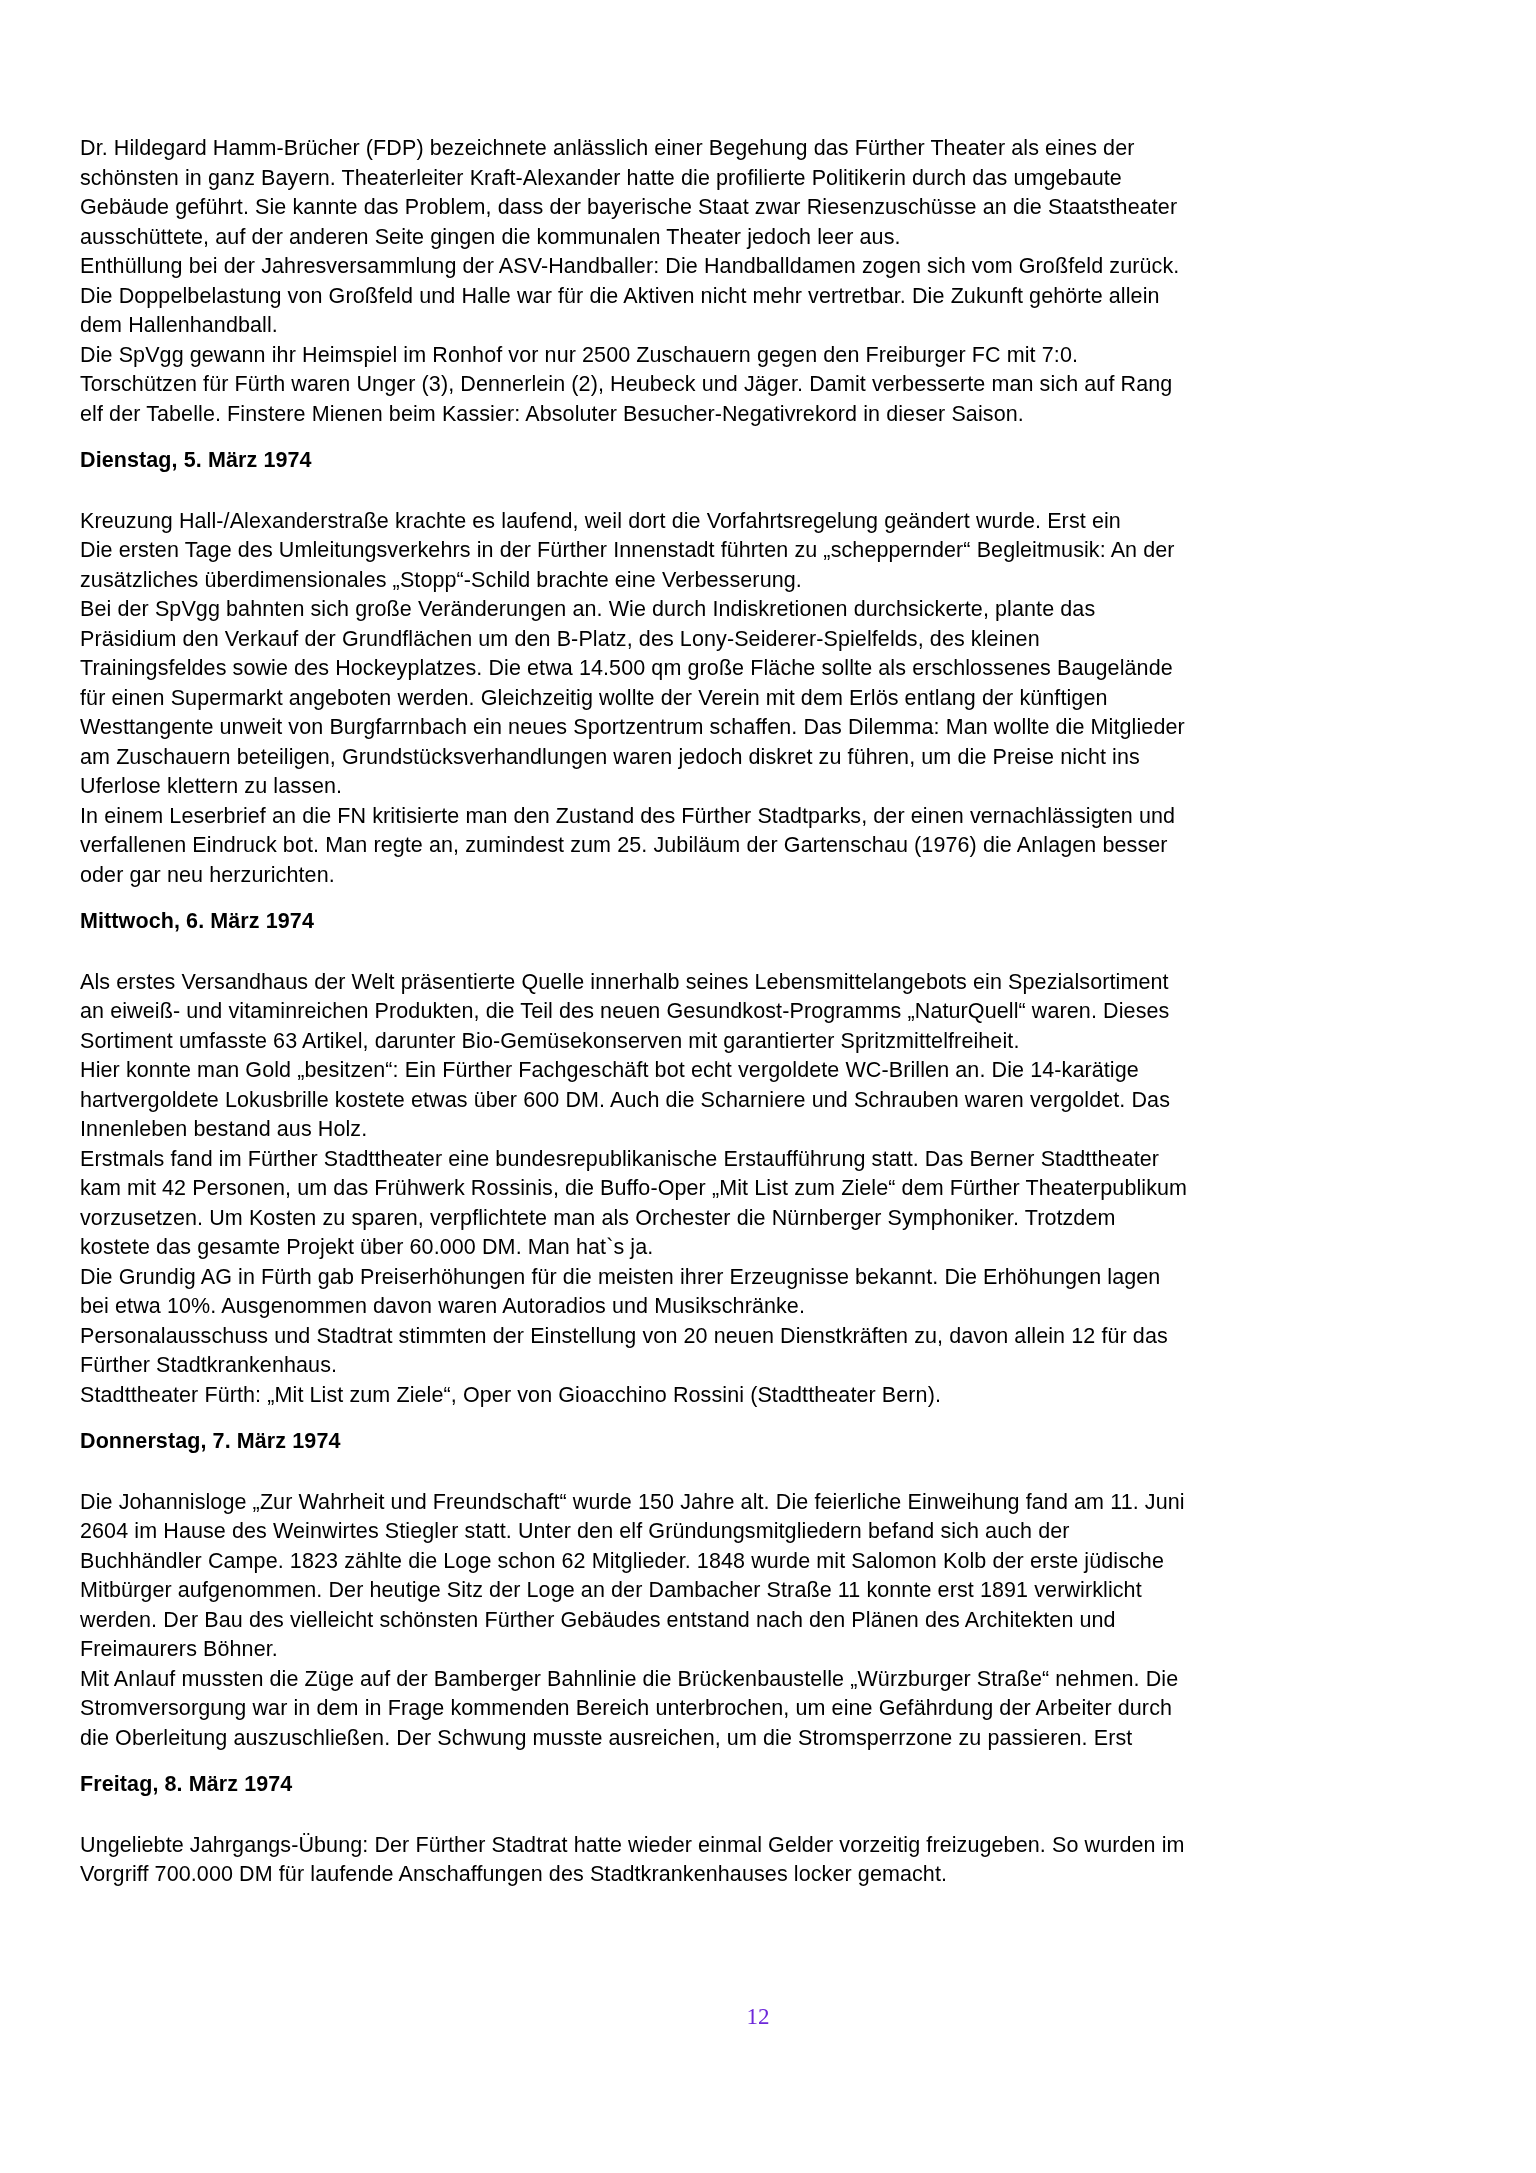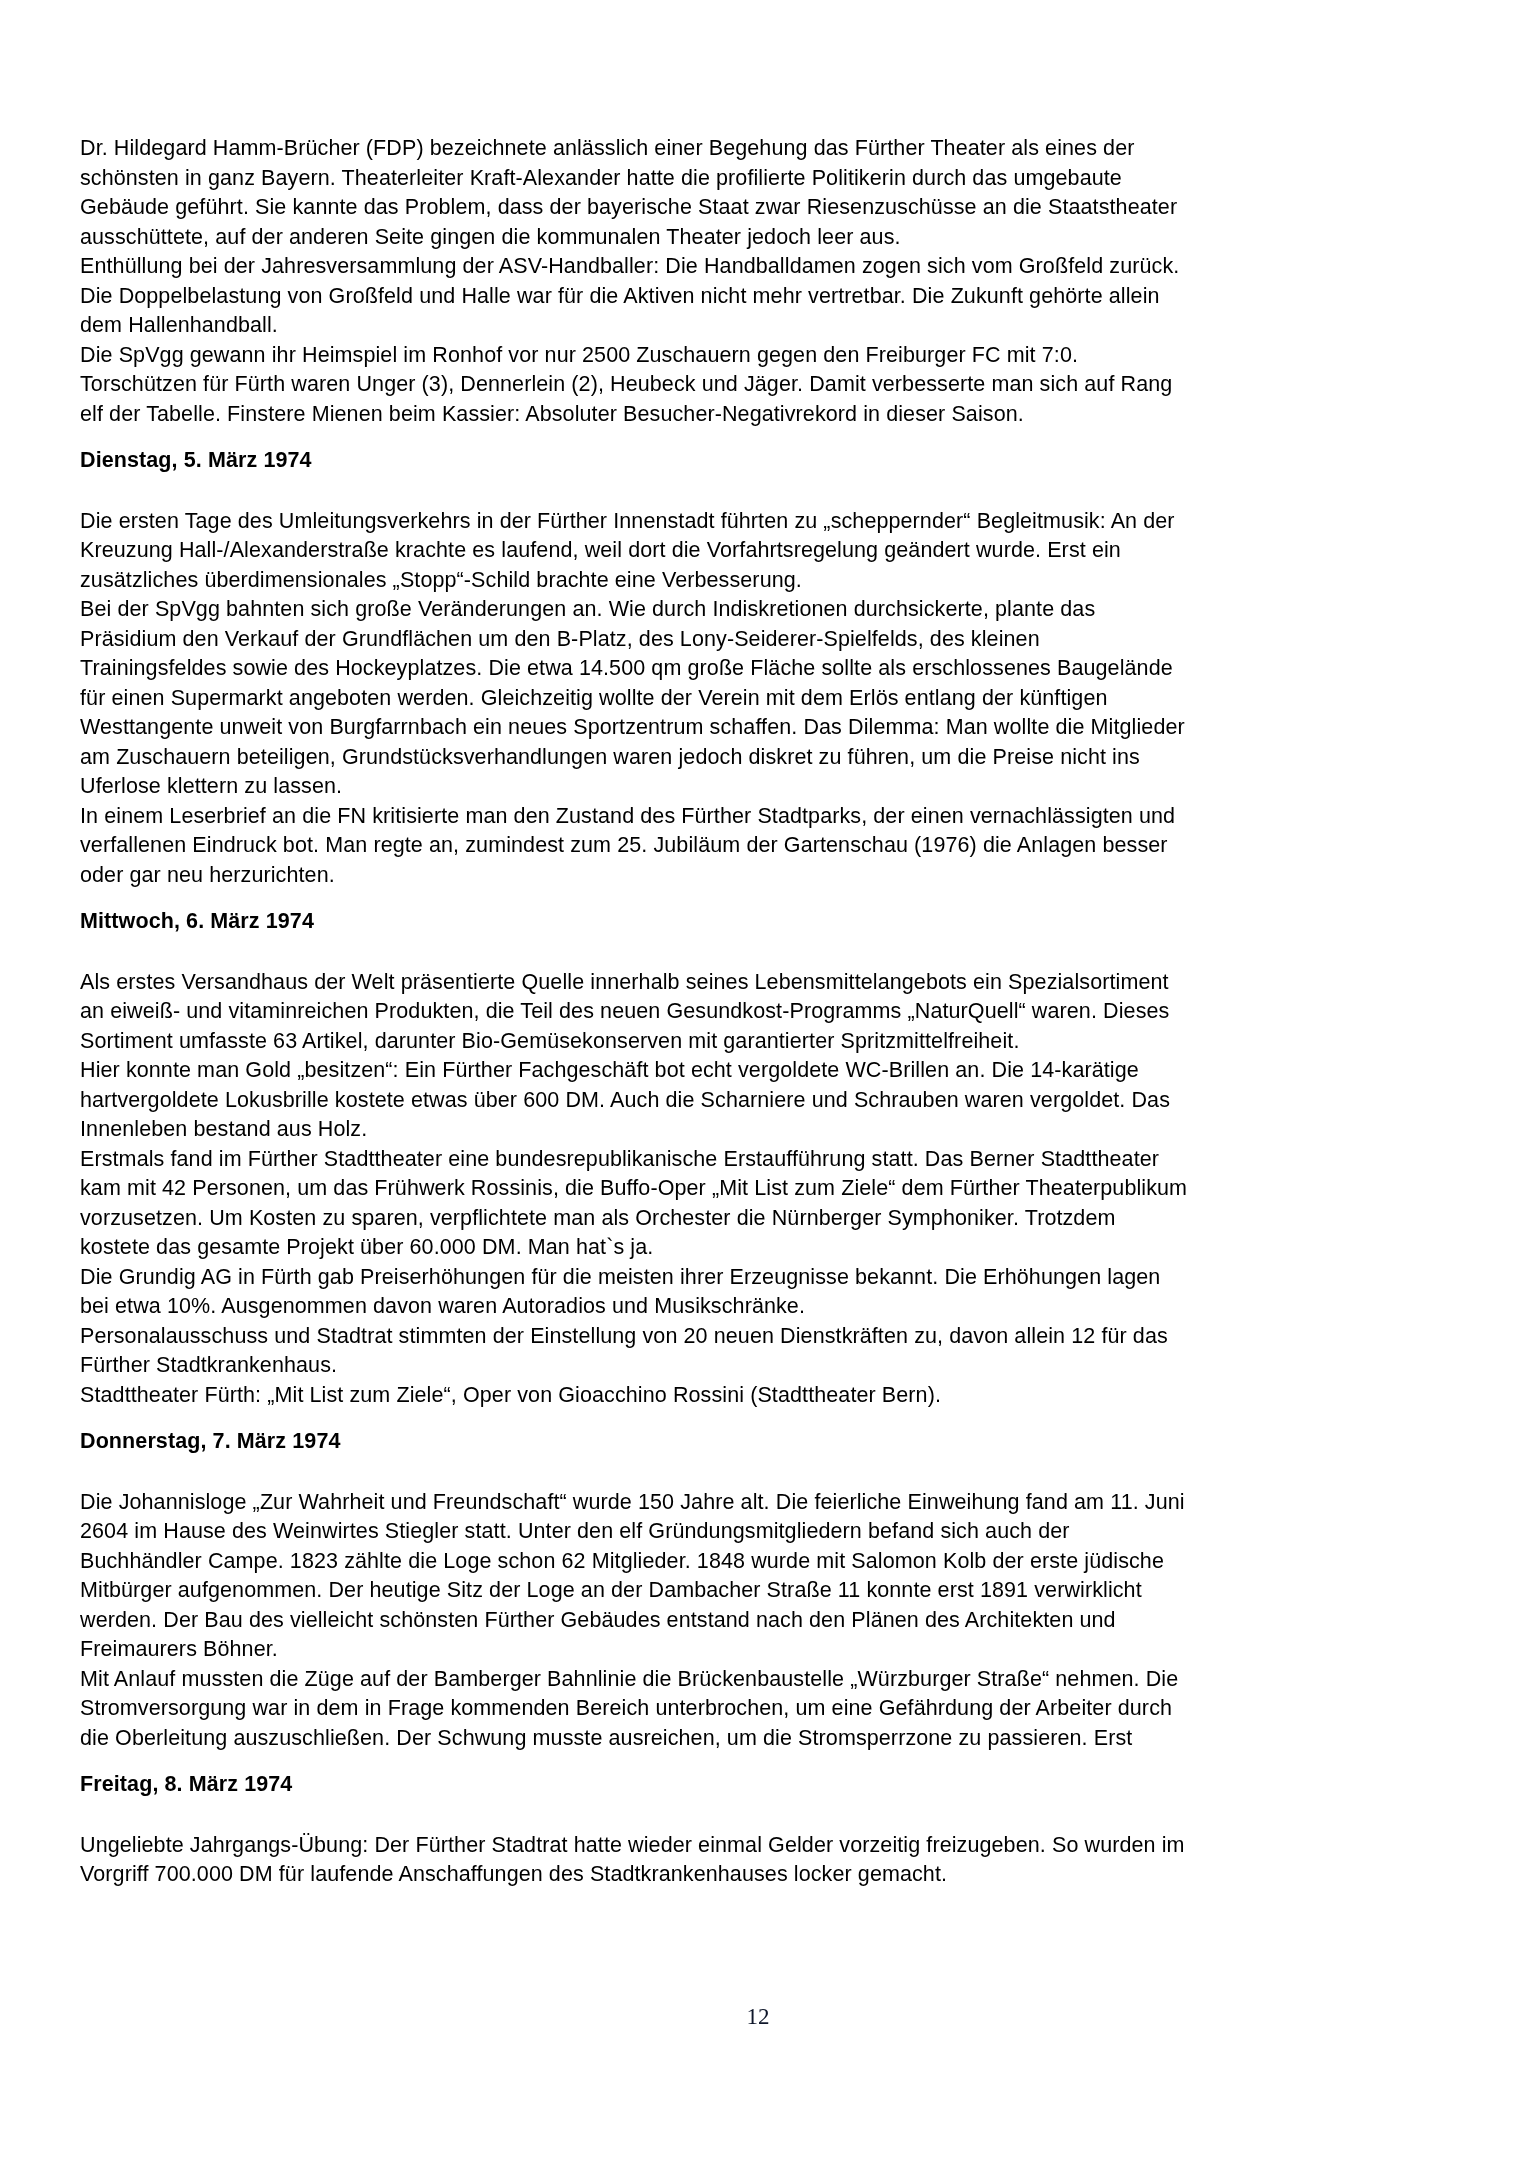--- a/index.html
+++ b/index.html
@@ -50,21 +50,21 @@
   }
   .footer {
     position: absolute;
     left: 80px;
     top: 2002px;
     width: 1356px;
     text-align: center;
     font-family: "Liberation Serif", serif;
     font-size: 23px;
     line-height: 29px;
-    color: #0f172a;
+    color: #6d28d9;
   }
 </style>
 </head>
 <body>
 
 <div class="page">
   <div class="content">
       <p class="para">
         <span class="line">Dr. Hildegard Hamm-Brücher (FDP) bezeichnete anlässlich einer Begehung das Fürther Theater als eines der</span>
         <span class="line">schönsten in ganz Bayern. Theaterleiter Kraft-Alexander hatte die profilierte Politikerin durch das umgebaute</span>
@@ -76,22 +76,22 @@
         <span class="line">Die Doppelbelastung von Großfeld und Halle war für die Aktiven nicht mehr vertretbar. Die Zukunft gehörte allein</span>
         <span class="line">dem Hallenhandball.</span>
       </p>
       <p class="para">
         <span class="line">Die SpVgg gewann ihr Heimspiel im Ronhof vor nur 2500 Zuschauern gegen den Freiburger FC mit 7:0.</span>
         <span class="line">Torschützen für Fürth waren Unger (3), Dennerlein (2), Heubeck und Jäger. Damit verbesserte man sich auf Rang</span>
         <span class="line">elf der Tabelle. Finstere Mienen beim Kassier: Absoluter Besucher-Negativrekord in dieser Saison.</span>
       </p>
       <h2 class="day-heading">Dienstag, 5. März 1974</h2>
       <p class="para">
+        <span class="line">Kreuzung Hall-/Alexanderstraße krachte es laufend, weil dort die Vorfahrtsregelung geändert wurde. Erst ein</span>
         <span class="line">Die ersten Tage des Umleitungsverkehrs in der Fürther Innenstadt führten zu „scheppernder“ Begleitmusik: An der</span>
-        <span class="line">Kreuzung Hall-/Alexanderstraße krachte es laufend, weil dort die Vorfahrtsregelung geändert wurde. Erst ein</span>
         <span class="line">zusätzliches überdimensionales „Stopp“-Schild brachte eine Verbesserung.</span>
       </p>
       <p class="para">
         <span class="line">Bei der SpVgg bahnten sich große Veränderungen an. Wie durch Indiskretionen durchsickerte, plante das</span>
         <span class="line">Präsidium den Verkauf der Grundflächen um den B-Platz, des Lony-Seiderer-Spielfelds, des kleinen</span>
         <span class="line">Trainingsfeldes sowie des Hockeyplatzes. Die etwa 14.500 qm große Fläche sollte als erschlossenes Baugelände</span>
         <span class="line">für einen Supermarkt angeboten werden. Gleichzeitig wollte der Verein mit dem Erlös entlang der künftigen</span>
         <span class="line">Westtangente unweit von Burgfarrnbach ein neues Sportzentrum schaffen. Das Dilemma: Man wollte die Mitglieder</span>
         <span class="line">am Zuschauern beteiligen, Grundstücksverhandlungen waren jedoch diskret zu führen, um die Preise nicht ins</span>
         <span class="line">Uferlose klettern zu lassen.</span>

